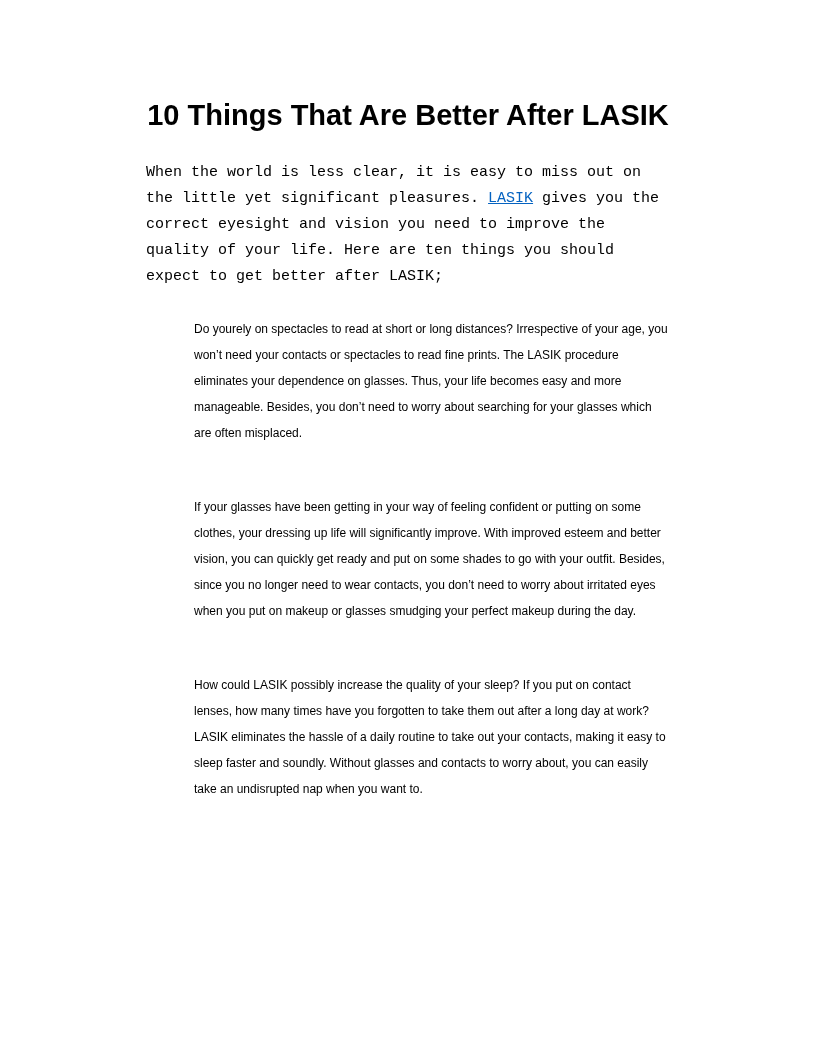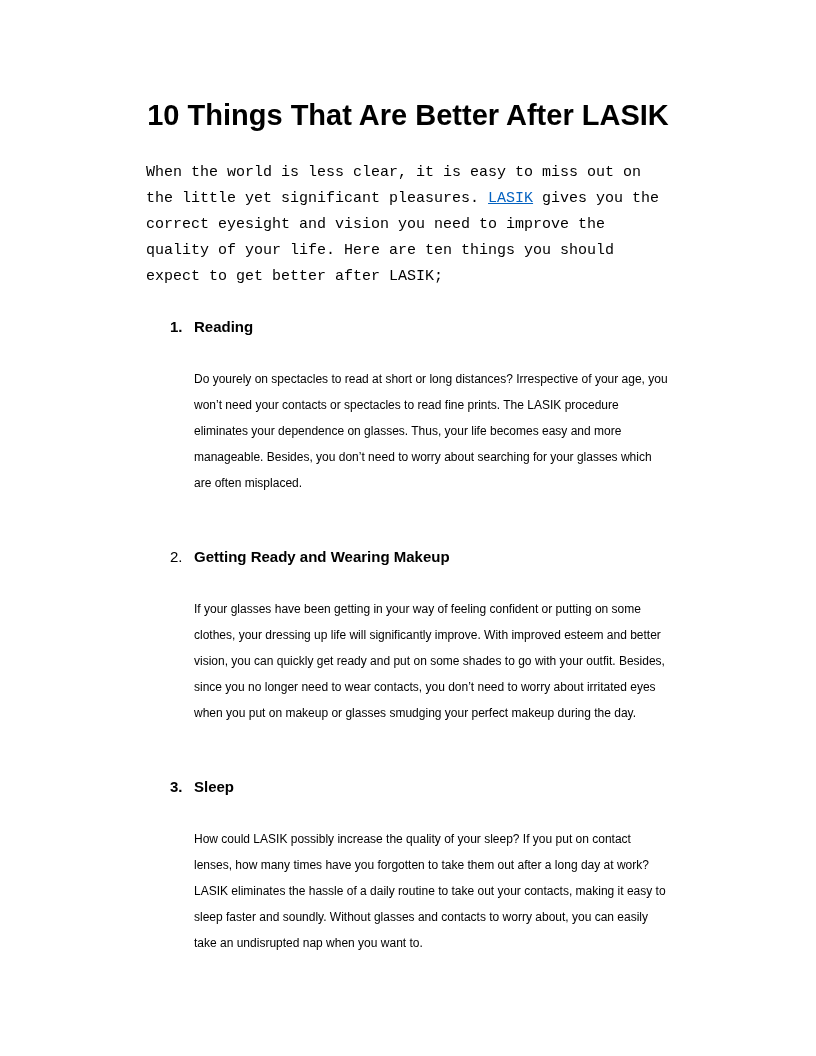--- a/index.html
+++ b/index.html
@@ -77,36 +77,27 @@
 <div class="page">
   <div class="content">
 
     <h1 class="title">10 Things That Are Better After LASIK</h1>
 
     <p class="intro"><span>When the world is less clear, it is easy to miss out on the little yet significant pleasures. </span><a class="link" href="#">LASIK</a><span> gives you the correct eyesight and vision you need to improve the quality of your life. Here are ten things you should expect to get better after LASIK;</span></p>
 
     <div class="list">
 
       <div class="item">
-        <div class="item-heading-row">
-          <span class="num bold">1.</span><span class="heading">Reading</span>
-        </div>
         <p class="item-body">Do yourely on spectacles to read at short or long distances? Irrespective of your age, you won’t need your contacts or spectacles to read fine prints. The LASIK procedure eliminates your dependence on glasses. Thus, your life becomes easy and more manageable. Besides, you don’t need to worry about searching for your glasses which are often misplaced.</p>
       </div>
 
       <div class="item">
-        <div class="item-heading-row">
-          <span class="num">2.</span><span class="heading">Getting Ready and Wearing Makeup</span>
-        </div>
         <p class="item-body">If your glasses have been getting in your way of feeling confident or putting on some clothes, your dressing up life will significantly improve. With improved esteem and better vision, you can quickly get ready and put on some shades to go with your outfit. Besides, since you no longer need to wear contacts, you don’t need to worry about irritated eyes when you put on makeup or glasses smudging your perfect makeup during the day.</p>
       </div>
 
       <div class="item">
-        <div class="item-heading-row">
-          <span class="num bold">3.</span><span class="heading">Sleep</span>
-        </div>
         <p class="item-body">How could LASIK possibly increase the quality of your sleep? If you put on contact lenses, how many times have you forgotten to take them out after a long day at work? LASIK eliminates the hassle of a daily routine to take out your contacts, making it easy to sleep faster and soundly. Without glasses and contacts to worry about, you can easily take an undisrupted nap when you want to.</p>
       </div>
 
     </div>
 
   </div>
 </div>
 
 </body></html>

